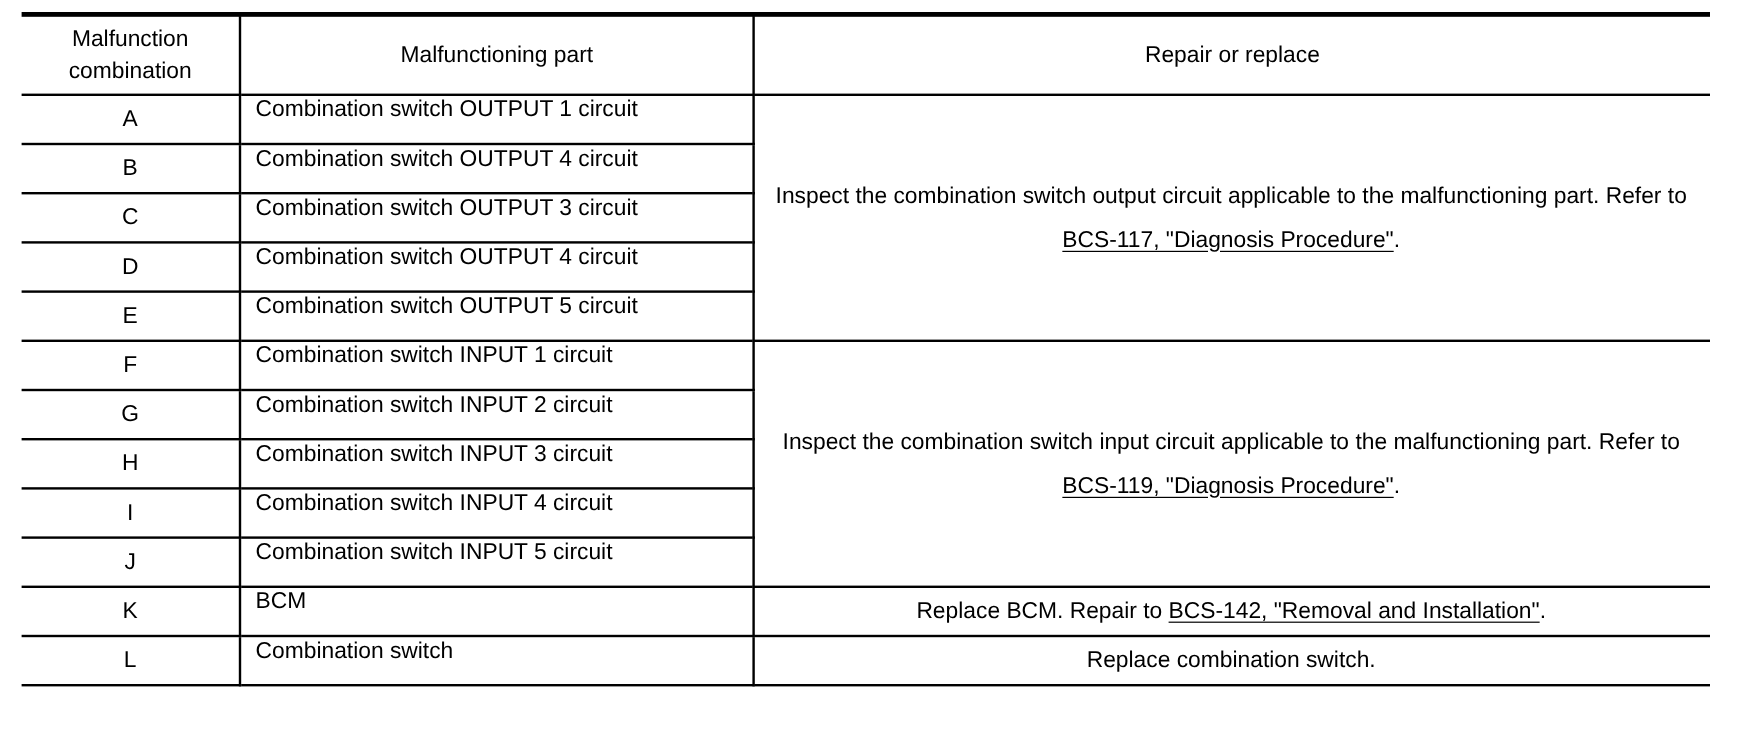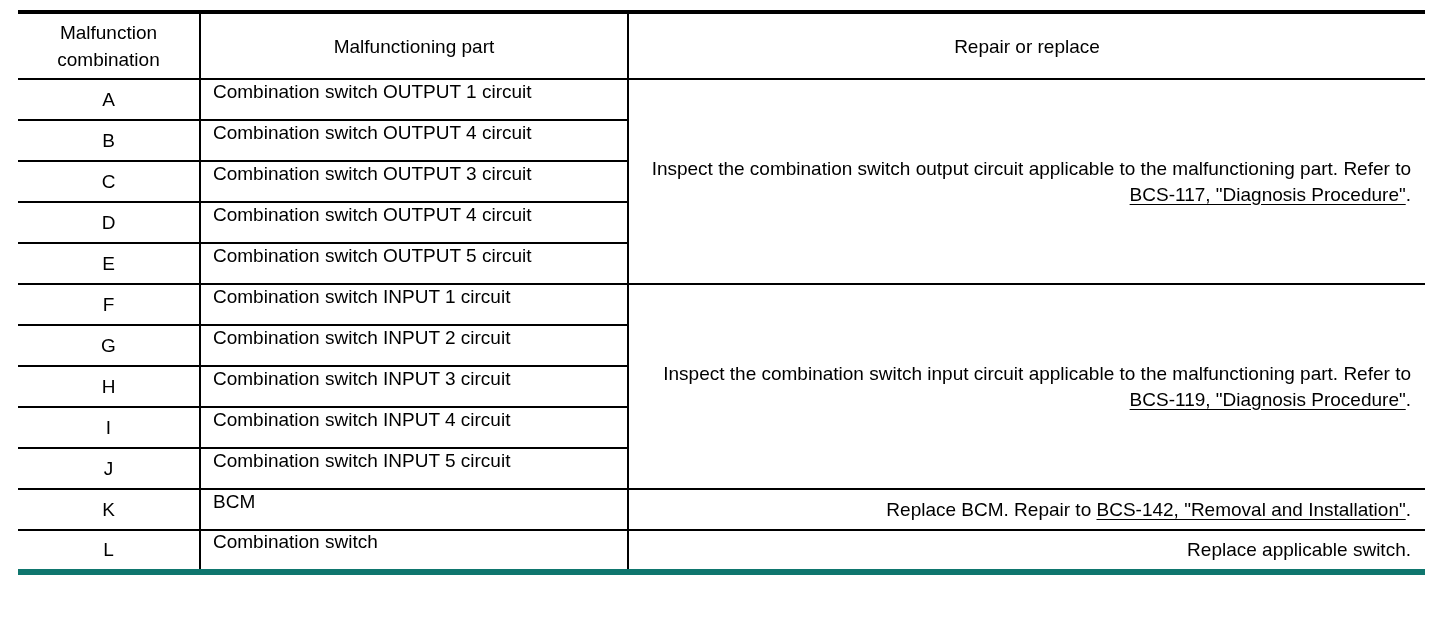--- a/index.html
+++ b/index.html
@@ -15,21 +15,21 @@
   .table-wrap {
     position: absolute;
     left: 18px;
     top: 10px;
   }
   table.diag {
     border-collapse: collapse;
     table-layout: fixed;
     width: 1407px;
     border-top: 4px solid #000;
-    border-bottom: 6px solid #0f766e;
+    border-bottom: 1px solid #0f766e;
     border-left: none;
     border-right: none;
   }
   table.diag th,
   table.diag td {
     border: 2px solid #000;
     font-size: 19px;
     font-weight: 400;
     vertical-align: middle;
     background: #ffffff;
@@ -55,23 +55,23 @@
   }
   td.combo-cell {
     text-align: center;
     padding: 0 4px;
   }
   td.part-cell {
     text-align: left;
     padding: 0 8px 16px 12px;
   }
   td.repair-cell {
-    text-align: right;
+    text-align: center;
     padding: 0 14px 0 12px;
-    line-height: 26px;
+    line-height: 37px;
   }
   a.ref-link {
     color: #000000;
     text-decoration: underline;
     text-underline-offset: 3px;
     cursor: pointer;
   }
 </style>
 </head>
 <body>
@@ -142,18 +142,18 @@
         <td class="combo-cell first-col">K</td>
         <td class="part-cell">BCM</td>
         <td class="repair-cell last-col">
           <span>Replace BCM. Repair to </span><a class="ref-link">BCS-142, "Removal and Installation"</a><span>.</span>
         </td>
       </tr>
       <tr class="data-row">
         <td class="combo-cell first-col">L</td>
         <td class="part-cell">Combination switch</td>
         <td class="repair-cell last-col">
-          <span>Replace applicable switch.</span>
+          <span>Replace combination switch.</span>
         </td>
       </tr>
     </tbody>
   </table>
 </div>
 
 </body></html>

